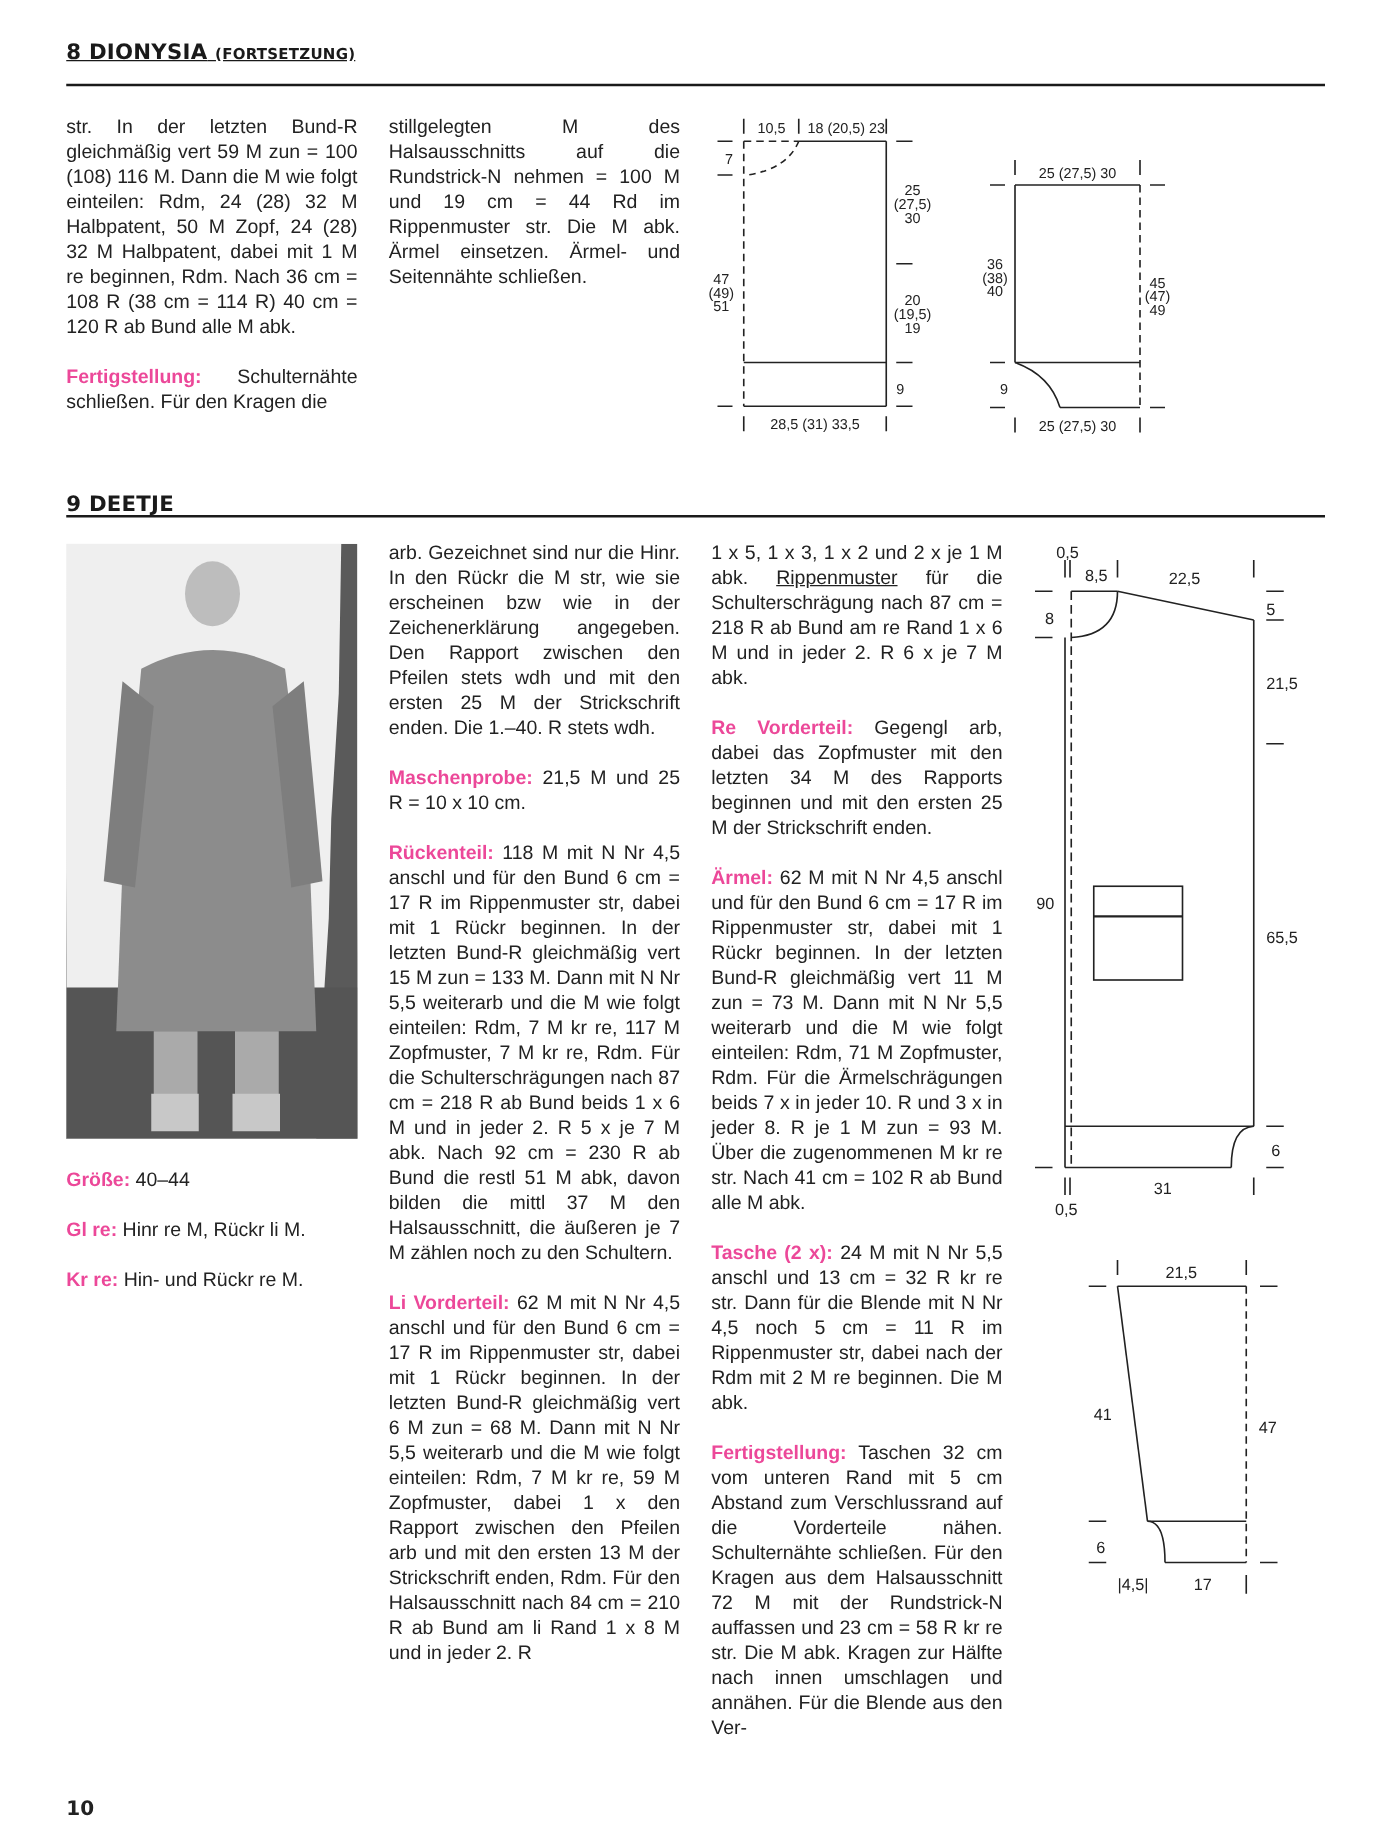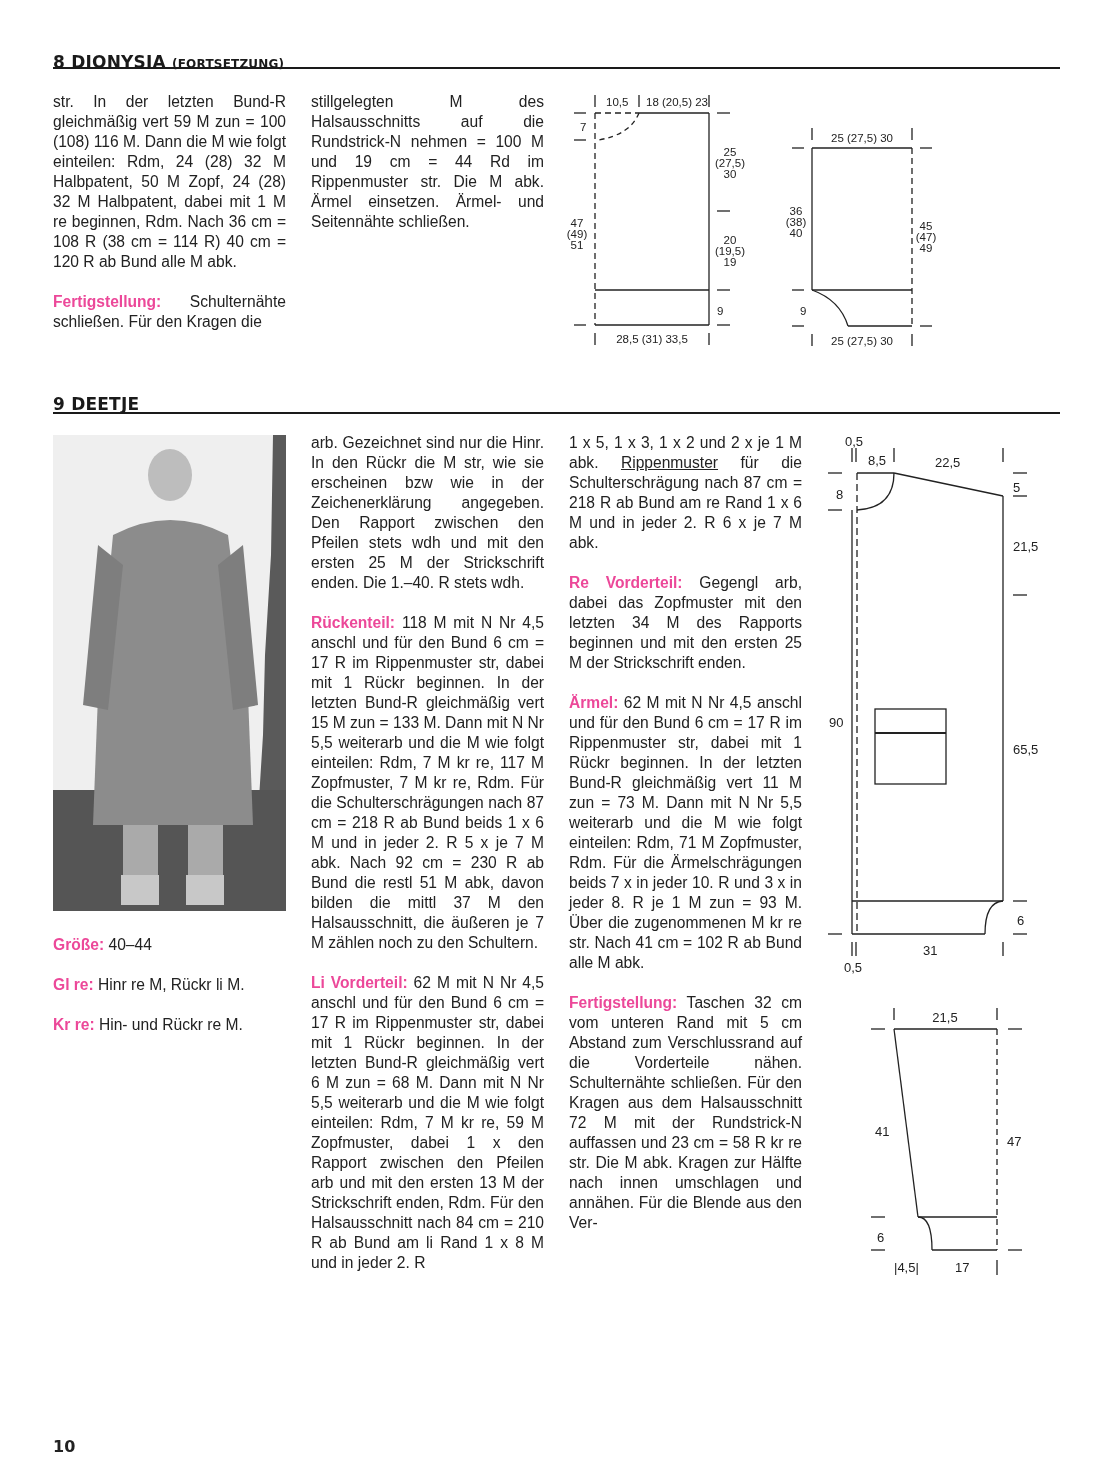--- a/index.html
+++ b/index.html
@@ -17,21 +17,21 @@
   .photo { position:absolute; left:53px; top:435px; width:233px; height:476px; overflow:hidden;
            background:linear-gradient(180deg,#f4f4f4 0%,#e9e9e9 55%,#6f6f6f 70%,#4a4a4a 100%); }
   .page-number { position:absolute; left:53px; top:1437px; font-size:16px; font-weight:bold;
                  font-family:"DejaVu Sans", sans-serif; }
   svg text { font-family:"Liberation Sans", sans-serif; font-size:11.5px; fill:#222; }
   svg .lbl { font-size:13px; }
 </style>
 </head>
 <body>
 
-<div class="section-title" style="top:52px;">
+<div class="section-title" style="top:32px;text-decoration:underline;">
   <span>8 DIONYSIA</span>
   <span class="sub">(FORTSETZUNG)</span>
 </div>
 <div class="rule" style="top:67px;"></div>
 
 <div class="col" style="left:53px; top:92px; width:233px;">
   <p>str. In der letzten Bund-R gleichmäßig vert 59 M zun = 100 (108) 116 M. Dann die M wie folgt einteilen: Rdm, 24 (28) 32 M Halbpatent, 50 M Zopf, 24 (28) 32 M Halbpatent, dabei mit 1 M re beginnen, Rdm. Nach 36 cm = 108 R (38 cm = 114 R) 40 cm = 120 R ab Bund alle M abk.</p>
   <p><b>Fertigstellung:</b><span> Schulternähte schließen. Für den Kragen die</span></p>
 </div>
 
@@ -128,28 +128,30 @@
 </div>
 
 <div class="col" style="left:53px; top:935px; width:233px;">
   <p><b>Größe:</b><span> 40–44</span></p>
   <p><b>Gl re:</b><span> Hinr re M, Rückr li M.</span></p>
   <p><b>Kr re:</b><span> Hin- und Rückr re M.</span></p>
 </div>
 
 <div class="col" style="left:311px; top:433px; width:233px;">
   <p>arb. Gezeichnet sind nur die Hinr. In den Rückr die M str, wie sie erscheinen bzw wie in der Zeichenerklärung angegeben. Den Rapport zwischen den Pfeilen stets wdh und mit den ersten 25 M der Strickschrift enden. Die 1.–40. R stets wdh.</p>
+  <p><b>Maschenprobe:</b><span> 21,5 M und 25 R = 10 x 10 cm.</span></p>
   <p><b>Rückenteil:</b><span> 118 M mit N Nr 4,5 anschl und für den Bund 6 cm = 17 R im Rippenmuster str, dabei mit 1 Rückr beginnen. In der letzten Bund-R gleichmäßig vert 15 M zun = 133 M. Dann mit N Nr 5,5 weiterarb und die M wie folgt einteilen: Rdm, 7 M kr re, 117 M Zopfmuster, 7 M kr re, Rdm. Für die Schulterschrägungen nach 87 cm = 218 R ab Bund beids 1 x 6 M und in jeder 2. R 5 x je 7 M abk. Nach 92 cm = 230 R ab Bund die restl 51 M abk, davon bilden die mittl 37 M den Halsausschnitt, die äußeren je 7 M zählen noch zu den Schultern.</span></p>
   <p><b>Li Vorderteil:</b><span> 62 M mit N Nr 4,5 anschl und für den Bund 6 cm = 17 R im Rippenmuster str, dabei mit 1 Rückr beginnen. In der letzten Bund-R gleichmäßig vert 6 M zun = 68 M. Dann mit N Nr 5,5 weiterarb und die M wie folgt einteilen: Rdm, 7 M kr re, 59 M Zopfmuster, dabei 1 x den Rapport zwischen den Pfeilen arb und mit den ersten 13 M der Strickschrift enden, Rdm. Für den Halsausschnitt nach 84 cm = 210 R ab Bund am li Rand 1 x 8 M und in jeder 2. R</span></p>
 </div>
 
 <div class="col" style="left:569px; top:433px; width:233px;">
   <p><span>1 x 5, 1 x 3, 1 x 2 und 2 x je 1 M abk. </span><u>Rippenmuster</u><span> für die Schulterschrägung nach 87 cm = 218 R ab Bund am re Rand 1 x 6 M und in jeder 2. R 6 x je 7 M abk.</span></p>
   <p><b>Re Vorderteil:</b><span> Gegengl arb, dabei das Zopfmuster mit den letzten 34 M des Rapports beginnen und mit den ersten 25 M der Strickschrift enden.</span></p>
   <p><b>Ärmel:</b><span> 62 M mit N Nr 4,5 anschl und für den Bund 6 cm = 17 R im Rippenmuster str, dabei mit 1 Rückr beginnen. In der letzten Bund-R gleichmäßig vert 11 M zun = 73 M. Dann mit N Nr 5,5 weiterarb und die M wie folgt einteilen: Rdm, 71 M Zopfmuster, Rdm. Für die Ärmelschrägungen beids 7 x in jeder 10. R und 3 x in jeder 8. R je 1 M zun = 93 M. Über die zugenommenen M kr re str. Nach 41 cm = 102 R ab Bund alle M abk.</span></p>
+  <p><b>Tasche (2 x):</b><span> 24 M mit N Nr 5,5 anschl und 13 cm = 32 R kr re str. Dann für die Blende mit N Nr 4,5 noch 5 cm = 11 R im Rippenmuster str, dabei nach der Rdm mit 2 M re beginnen. Die M abk.</span></p>
   <p><b>Fertigstellung:</b><span> Taschen 32 cm vom unteren Rand mit 5 cm Abstand zum Verschlussrand auf die Vorderteile nähen. Schulternähte schließen. Für den Kragen aus dem Halsausschnitt 72 M mit der Rundstrick-N auffassen und 23 cm = 58 R kr re str. Die M abk. Kragen zur Hälfte nach innen umschlagen und annähen. Für die Blende aus den Ver-</span></p>
 </div>
 
 <svg style="position:absolute; left:815px; top:430px;" width="240" height="550">
   <g stroke="#222" stroke-width="1.3" fill="none">
     <line x1="37" y1="18" x2="37" y2="32"></line>
       <line x1="41" y1="18" x2="41" y2="32"></line>
       <line x1="79" y1="18" x2="79" y2="32"></line>
       <line x1="188" y1="18" x2="188" y2="32"></line>
     <line x1="13" y1="43" x2="27" y2="43"></line>

